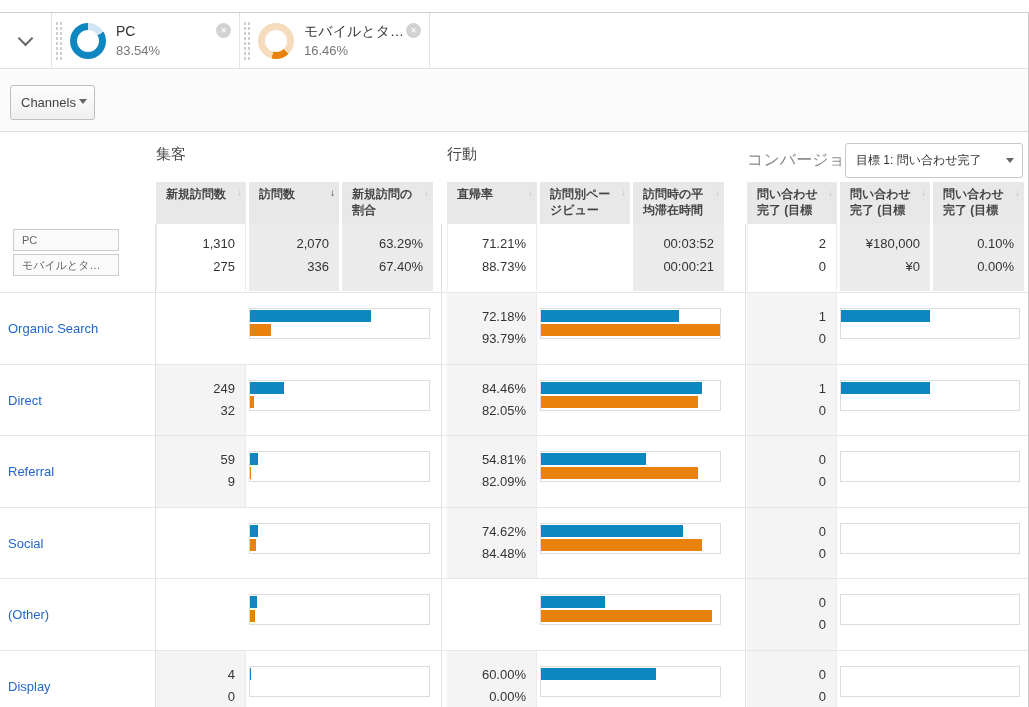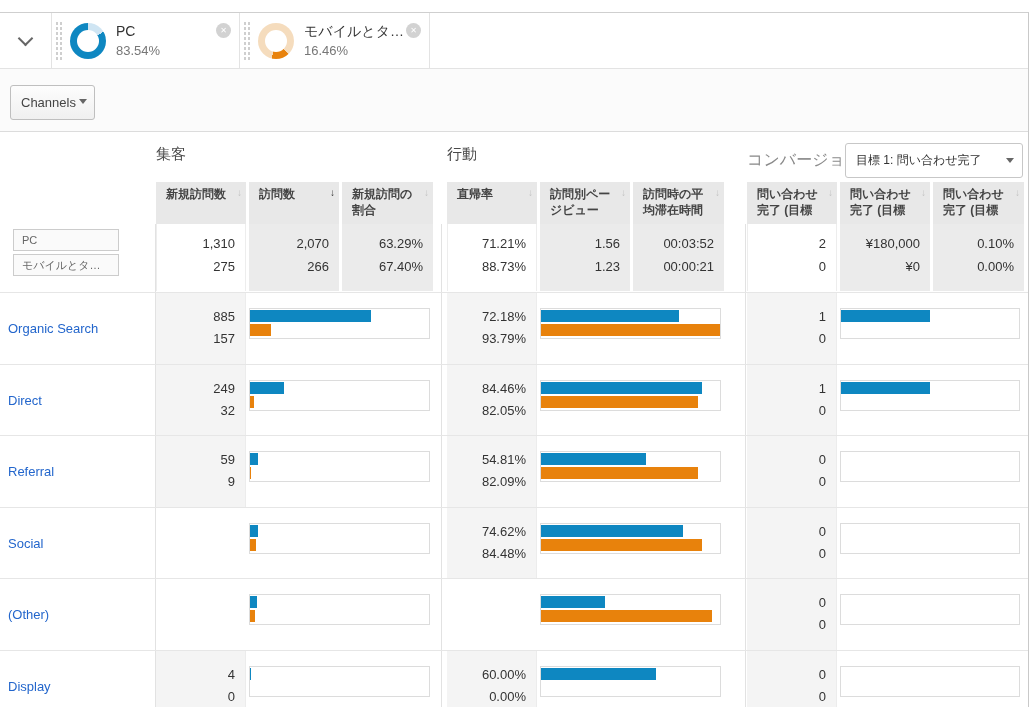--- a/index.html
+++ b/index.html
@@ -139,34 +139,30 @@
 
     <div class="chip" style="top:97px"><span class="t">PC</span></div>
     <div class="chip" style="top:122px"><span class="t">モバイルとタ…</span></div>
 
     <div class="sumcell white x-acq">
         <div>1,310</div>
         <div>275</div>
       </div>
     <div class="sumcell gray x-acq2">
         <div>2,070</div>
-        <div>266</div>
+        <div>336</div>
       </div>
     <div class="sumcell gray x-acq3">
         <div>63.29%</div>
         <div>67.40%</div>
       </div>
     <div class="sumcell white x-beh">
         <div>71.21%</div>
         <div>88.73%</div>
       </div>
-    <div class="sumcell gray x-beh2">
-        <div>1.56</div>
-        <div>1.23</div>
-      </div>
     <div class="sumcell gray x-beh3">
         <div>00:03:52</div>
         <div>00:00:21</div>
       </div>
     <div class="sumcell white x-conv">
         <div>2</div>
         <div>0</div>
       </div>
     <div class="sumcell gray x-conv2">
         <div>¥180,000</div>
@@ -177,24 +173,20 @@
         <div>0.00%</div>
       </div>
 
     <div class="vline" style="left:155px"></div>
     <div class="vline" style="left:441px"></div>
     <div class="vline" style="left:745px"></div>
 
     <div class="rows" id="rows">
   <div class="row">
     <a class="chlink">Organic Search</a>
-    <div class="numcell x-acq">
-      <div>885</div>
-            <div>157</div>
-    </div>
     <div class="barbox bx-acq">
       <div class="bar blue" style="width: 67.5573%;"></div>
       <div class="bar orange" style="width: 11.9847%;"></div>
     </div>
     <div class="numcell x-beh">
       <div>72.18%</div>
             <div>93.79%</div>
     </div>
     <div class="barbox bx-beh">
       <div class="bar blue" style="width: 76.9592%;"></div>

